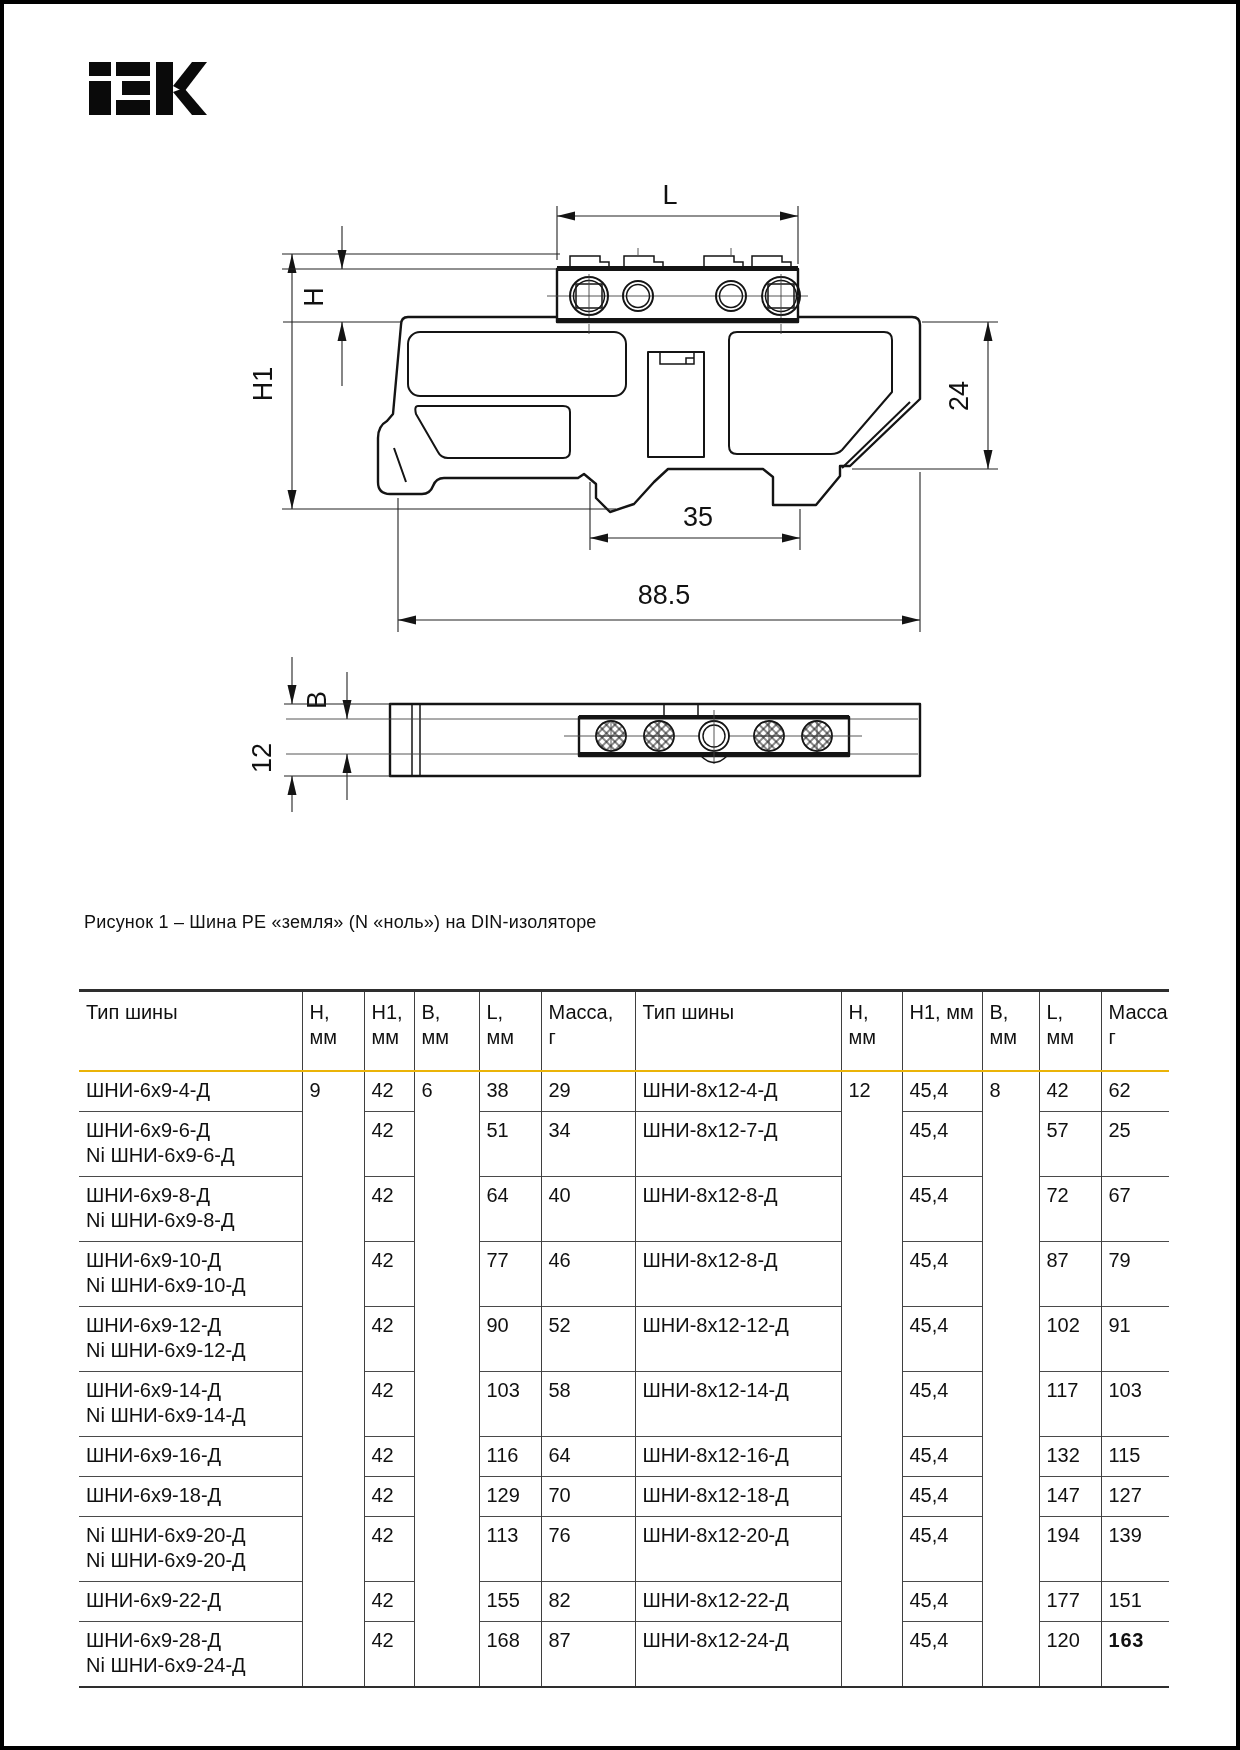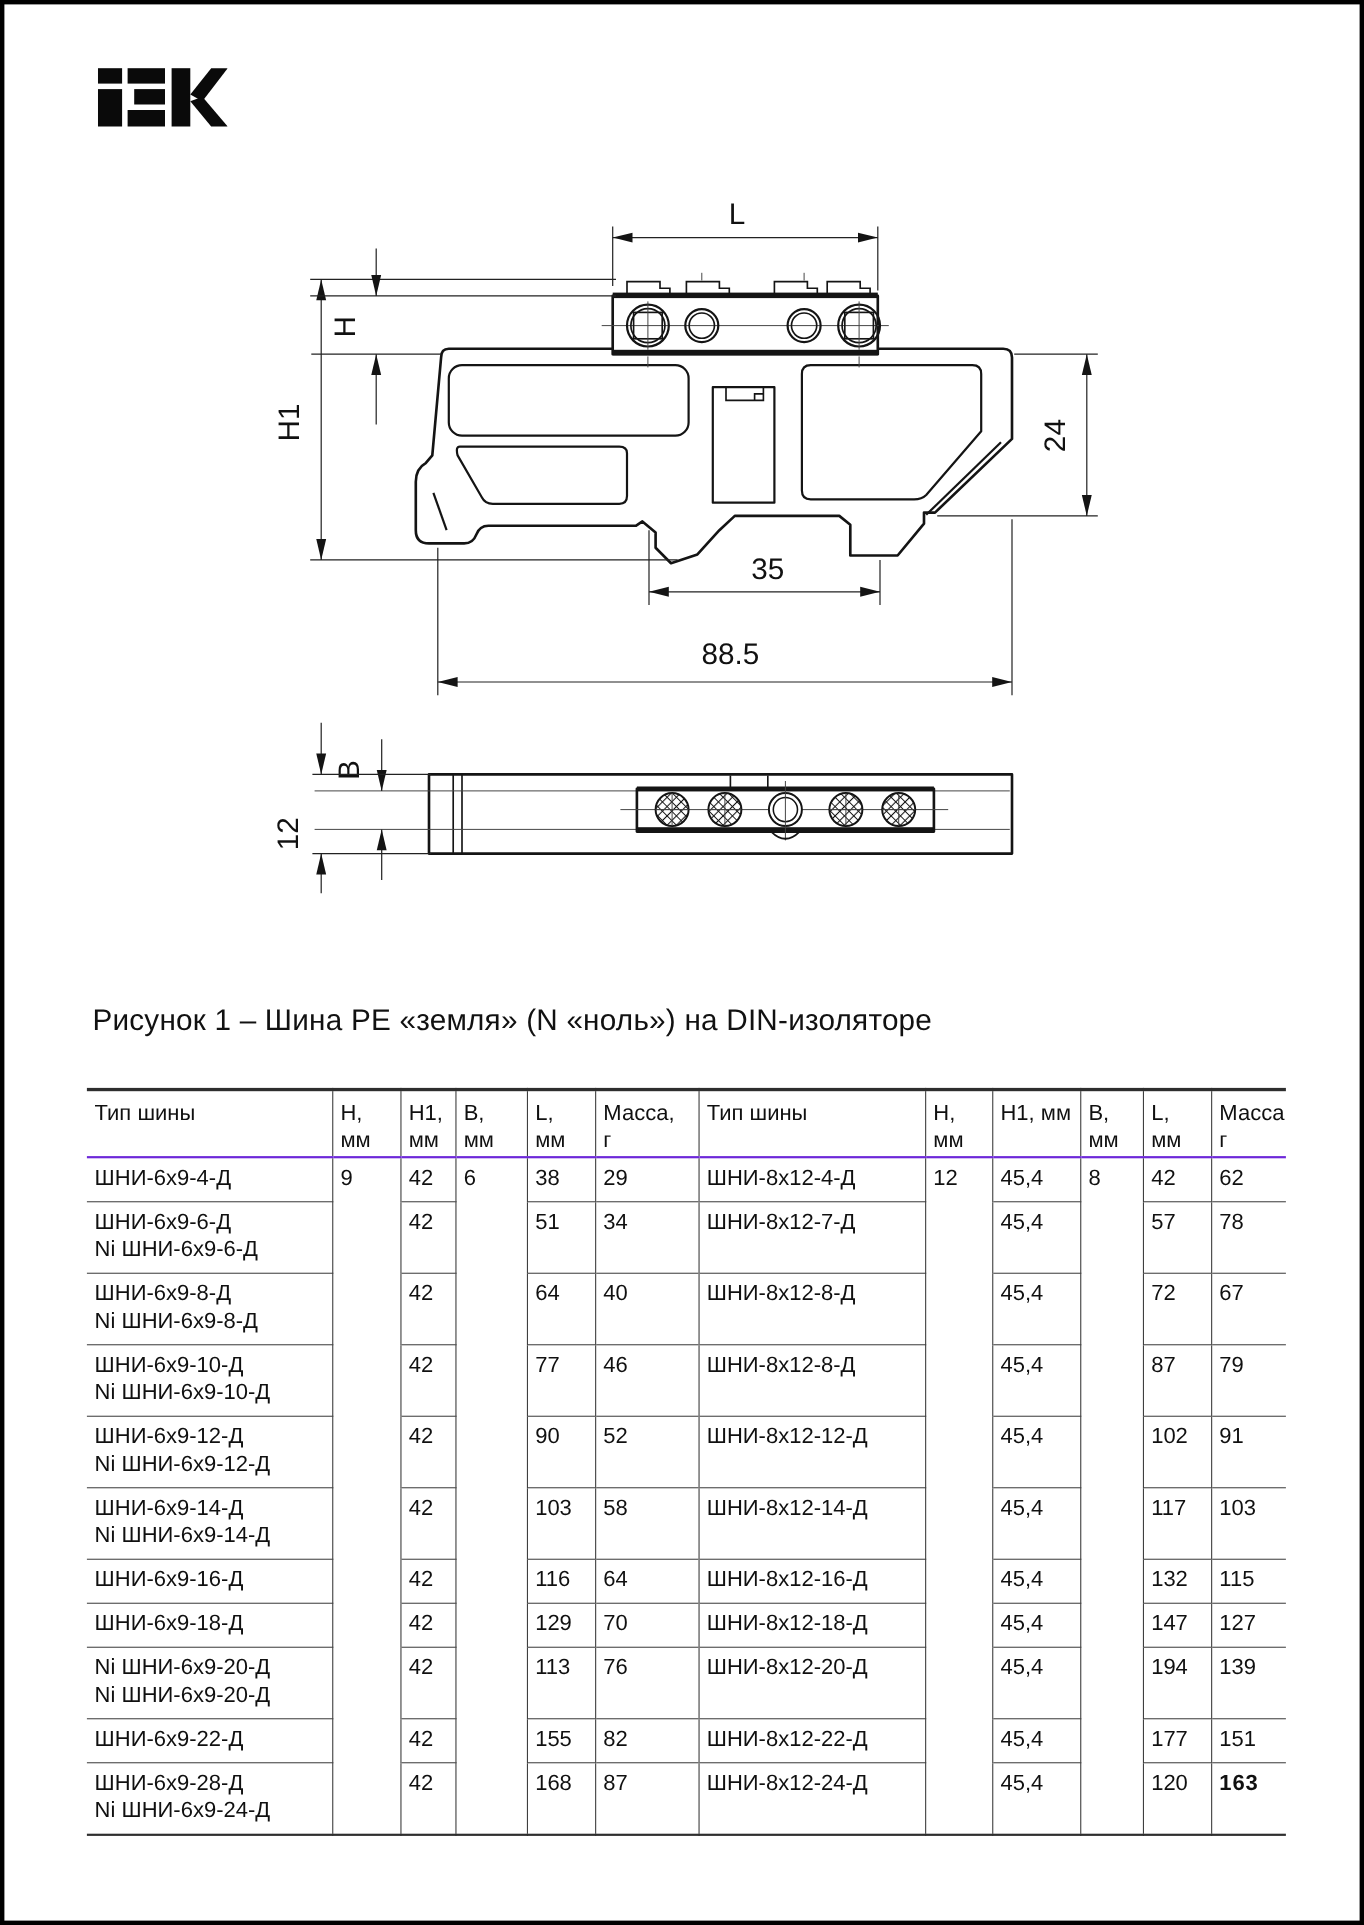--- a/index.html
+++ b/index.html
@@ -12,31 +12,31 @@
   .drawing{position:absolute;left:0;top:148px;width:1240px;height:660px;}
   .drawing text{font:27px "Liberation Sans",sans-serif;fill:#111;}
   .o{fill:#fff;stroke:#141414;stroke-width:2.4;stroke-linejoin:round;}
   .i2{fill:none;stroke:#141414;stroke-width:2;stroke-linejoin:round;}
   .i15{fill:none;stroke:#141414;stroke-width:1.5;}
   .d{stroke:#222;stroke-width:1.1;fill:none;}
   .cl{stroke:#444;stroke-width:0.9;fill:none;}
   .ar{fill:#141414;stroke:none;}
   .thk{fill:#141414;stroke:none;}
   
-  .caption{position:absolute;left:80px;top:908px;font-size:27px;letter-spacing:0.2px;}
+  .caption{position:absolute;left:80px;top:908px;font-size:18px;letter-spacing:0.2px;}
   
   .tblwrap{position:absolute;left:75px;top:985px;width:1090px;}
   table{border-collapse:collapse;table-layout:fixed;width:1090px;
         font:20px/25px "Liberation Sans",sans-serif;color:#101010;
         border-top:3.5px solid #2e2e2e;border-bottom:2.5px solid #2e2e2e;}
   th,td{border-left:1.6px solid #3f3f3f;border-top:1.4px solid #4a4a4a;
         vertical-align:top;text-align:left;font-weight:400;
         padding:6px 3px 8px 7px;overflow:hidden;white-space:nowrap;}
   th:first-child,td:first-child{border-left:none;}
-  tr.hdr th{border-top:none;border-bottom:2px solid #6d28d9;padding-top:8px;padding-bottom:1px;}
+  tr.hdr th{border-top:none;border-bottom:2px solid #eab308;padding-top:8px;padding-bottom:20px;}
   td.alt{letter-spacing:0.8px;font-weight:bold;}
 </style>
 </head>
 <body>
 
 <div class="page">
 
   <svg class="logo" viewBox="0 0 118 56" aria-label="IEK">
     <g fill="#0a0a0a">
       <rect x="0" y="1" width="22" height="14"></rect>
@@ -318,21 +318,21 @@
             <td>
               <div>ШНИ-6х9-6-Д</div>
               <div>Ni ШНИ-6х9-6-Д</div>
             </td>
             <td>42</td>
             <td>51</td>
             <td>34</td>
             <td>ШНИ-8х12-7-Д</td>
             <td>45,4</td>
             <td>57</td>
-            <td>78</td>
+            <td>25</td>
           </tr>
           <tr>
             <td>
               <div>ШНИ-6х9-8-Д</div>
               <div>Ni ШНИ-6х9-8-Д</div>
             </td>
             <td>42</td>
             <td>64</td>
             <td>40</td>
             <td>ШНИ-8х12-8-Д</td>

